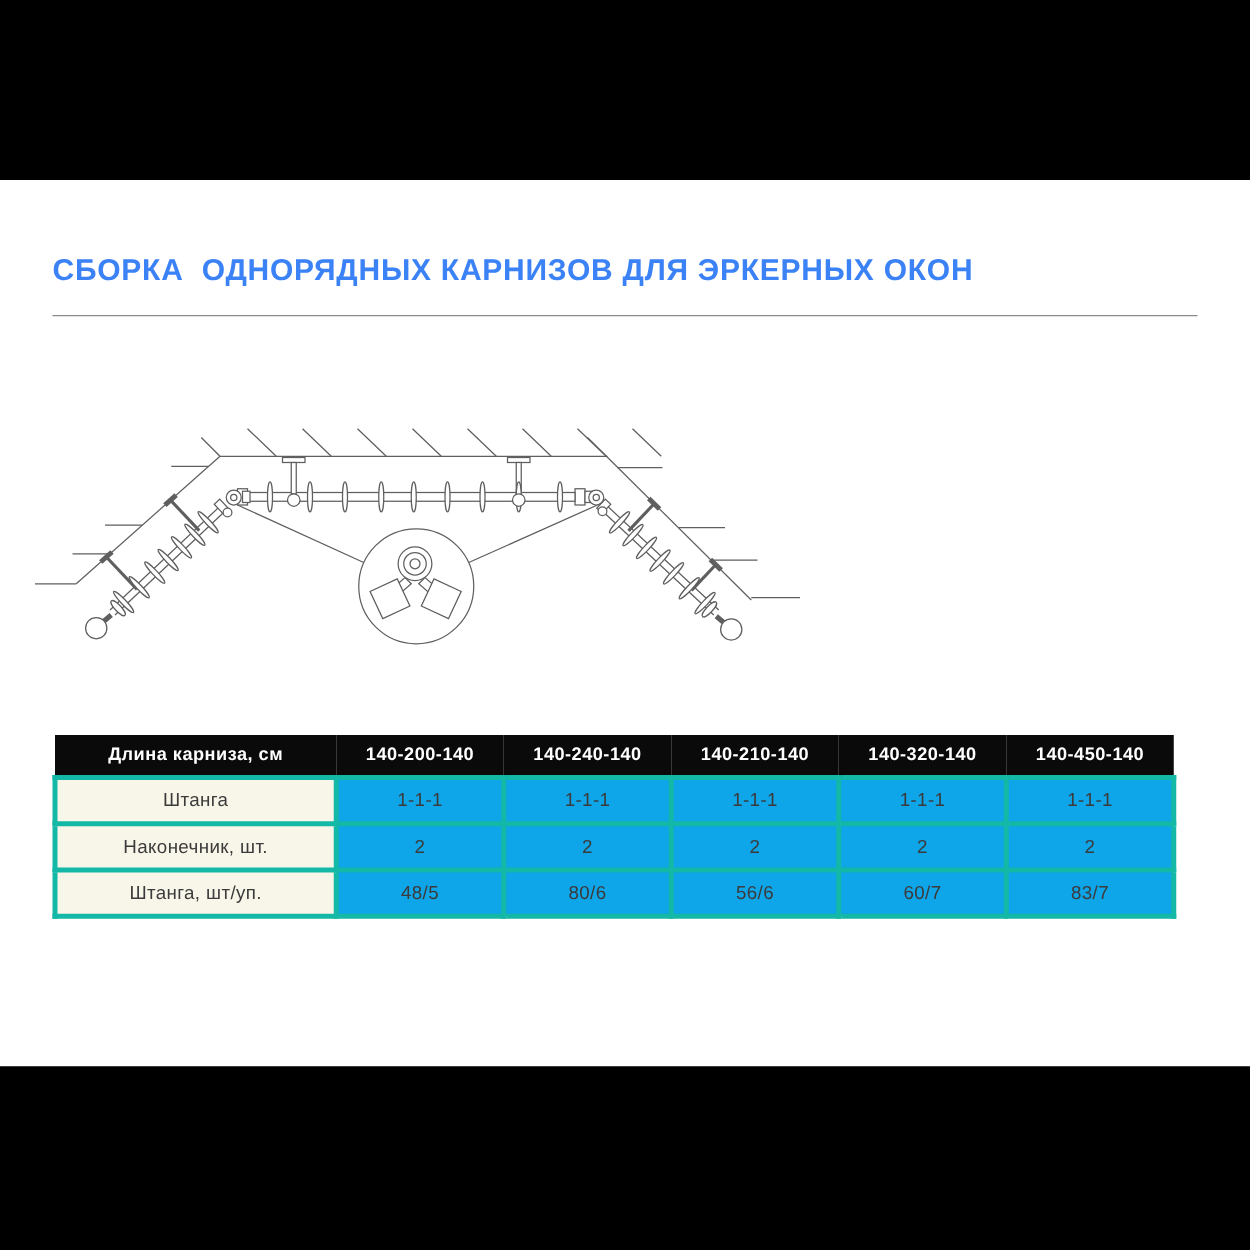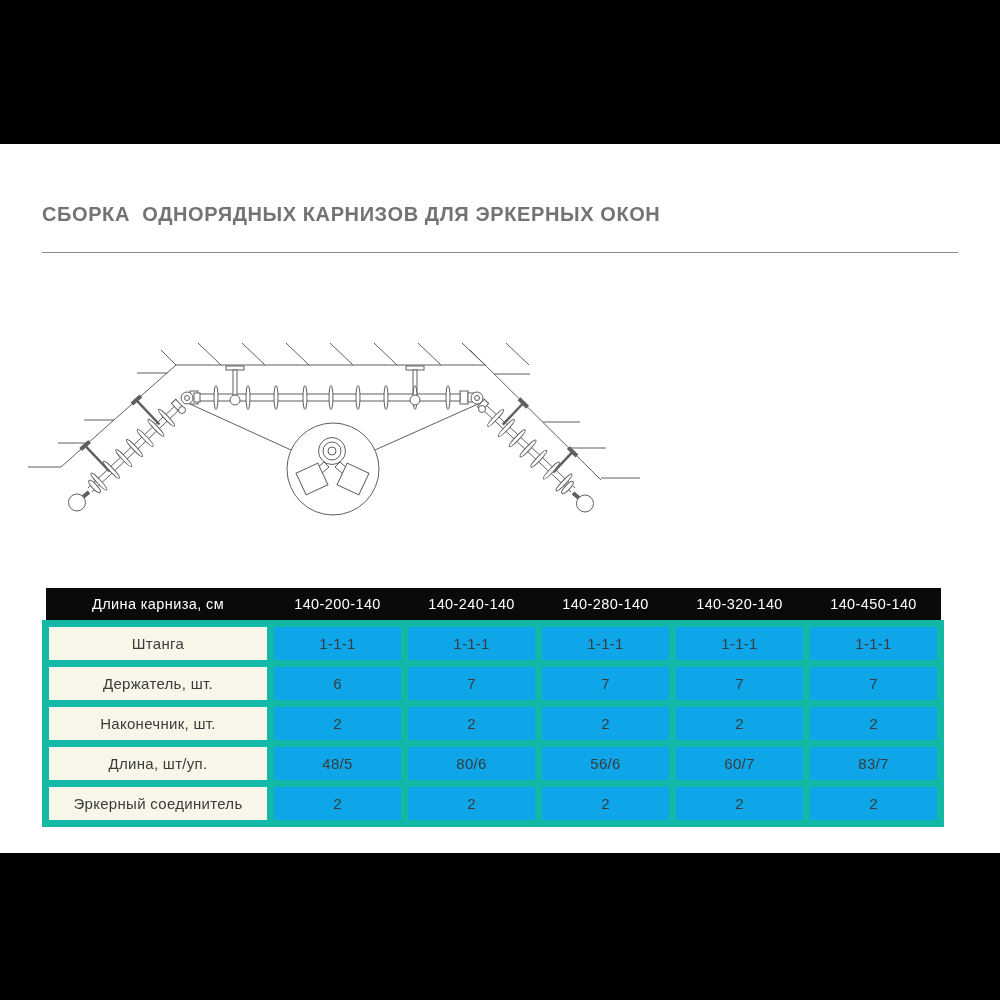--- a/index.html
+++ b/index.html
@@ -2,28 +2,28 @@
 <html><head>
 <meta charset="utf-8">
 <style>
   html,body{margin:0;padding:0;background:#fff;}
   #stage{position:relative;width:1000px;height:1000px;background:#ffffff;overflow:hidden;
          font-family:"Liberation Sans","DejaVu Sans",sans-serif;}
   .bar{position:absolute;left:0;width:1000px;background:#000;}
   #bar-top{top:0;height:144px;}
   #bar-bottom{top:853px;height:147px;}
   #page-title{position:absolute;left:42px;top:203px;width:916px;
-      font-size:20px;font-weight:700;color:#737373;letter-spacing:.6px;white-space:pre;}
+      font-size:24px;font-weight:700;color:#3b82f6;letter-spacing:.6px;white-space:pre;}
   #title-divider{position:absolute;left:42px;top:252px;width:916px;height:1px;background:#8a8a8a;}
   #drawing{position:absolute;left:28px;top:330px;}
   #spec-table{position:absolute;left:42px;top:588px;border-collapse:collapse;table-layout:fixed;width:895px;}
-  #spec-table th{background:#0a0a0a;color:#ffffff;font-weight:400;font-size:14.5px;height:32px;
+  #spec-table th{background:#0a0a0a;color:#ffffff;font-weight:700;font-size:14.5px;height:32px;
       letter-spacing:.4px;border:0;border-bottom:3px solid #ffffff;padding:0;}
   #spec-table td{height:33px;text-align:center;vertical-align:middle;font-size:15px;color:#3b3b3b;
-      letter-spacing:.3px;border:7px solid #14b8a6;padding:0;}
+      letter-spacing:.3px;border:4px solid #14b8a6;padding:0;}
   #spec-table td.label-cell{background:#f8f6e9;}
   #spec-table td.value-cell{background:#0ea5e9;}
 </style>
 </head>
 <body>
 
 <div id="stage">
 
   <div class="bar" id="bar-top"></div>
   <div class="bar" id="bar-bottom"></div>
@@ -143,62 +143,46 @@
         <col style="width:134px">
       <col style="width:134px">
         <col style="width:134px">
         <col style="width:134px">
     </colgroup>
     <thead>
         <tr>
           <th>Длина карниза, см</th>
           <th>140-200-140</th>
           <th>140-240-140</th>
-          <th>140-280-140</th>
+          <th>140-210-140</th>
           <th>140-320-140</th>
           <th>140-450-140</th>
         </tr>
       </thead>
     <tbody>
         <tr>
           <td class="label-cell">Штанга</td>
           <td class="value-cell">1-1-1</td>
           <td class="value-cell">1-1-1</td>
           <td class="value-cell">1-1-1</td>
           <td class="value-cell">1-1-1</td>
           <td class="value-cell">1-1-1</td>
         </tr>
         <tr>
-          <td class="label-cell">Держатель, шт.</td>
-          <td class="value-cell">6</td>
-          <td class="value-cell">7</td>
-          <td class="value-cell">7</td>
-          <td class="value-cell">7</td>
-          <td class="value-cell">7</td>
-        </tr>
-        <tr>
           <td class="label-cell">Наконечник, шт.</td>
           <td class="value-cell">2</td>
           <td class="value-cell">2</td>
           <td class="value-cell">2</td>
           <td class="value-cell">2</td>
           <td class="value-cell">2</td>
         </tr>
         <tr>
-          <td class="label-cell">Длина, шт/уп.</td>
+          <td class="label-cell">Штанга, шт/уп.</td>
           <td class="value-cell">48/5</td>
           <td class="value-cell">80/6</td>
           <td class="value-cell">56/6</td>
           <td class="value-cell">60/7</td>
           <td class="value-cell">83/7</td>
-        </tr>
-        <tr>
-          <td class="label-cell">Эркерный соединитель</td>
-          <td class="value-cell">2</td>
-          <td class="value-cell">2</td>
-          <td class="value-cell">2</td>
-          <td class="value-cell">2</td>
-          <td class="value-cell">2</td>
         </tr>
       </tbody>
   </table>
 
 </div>
 
 </body></html>

